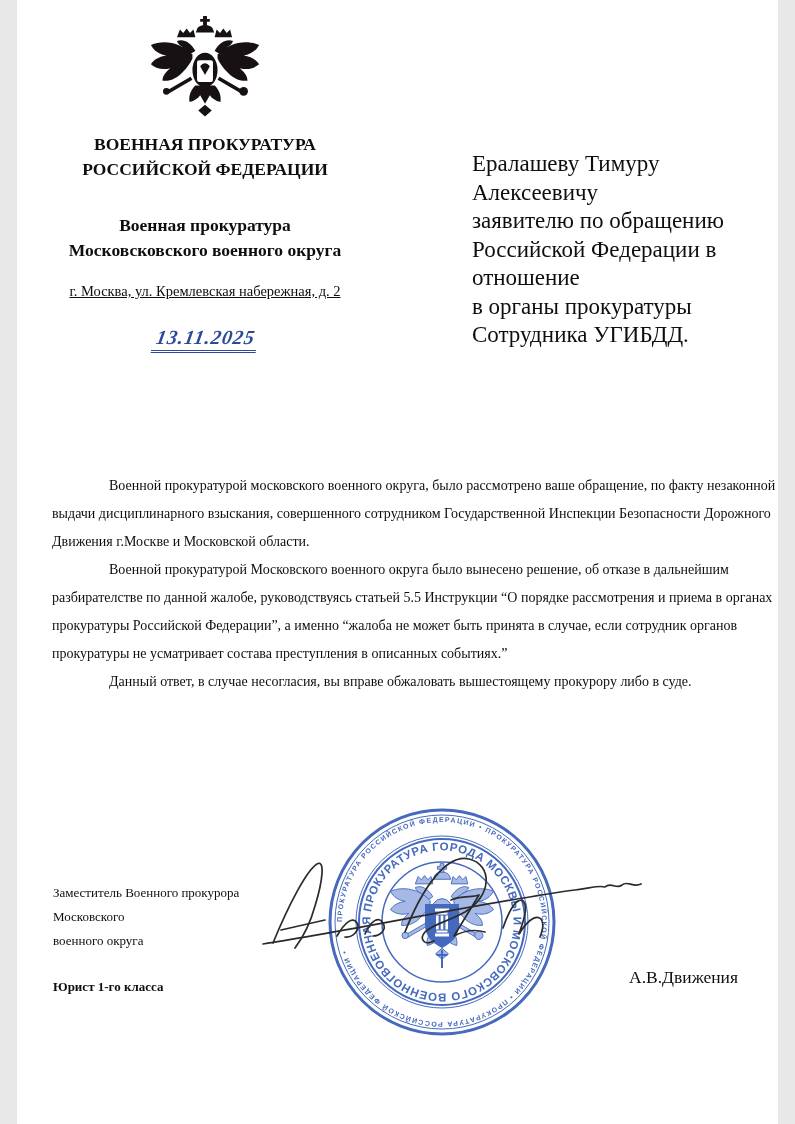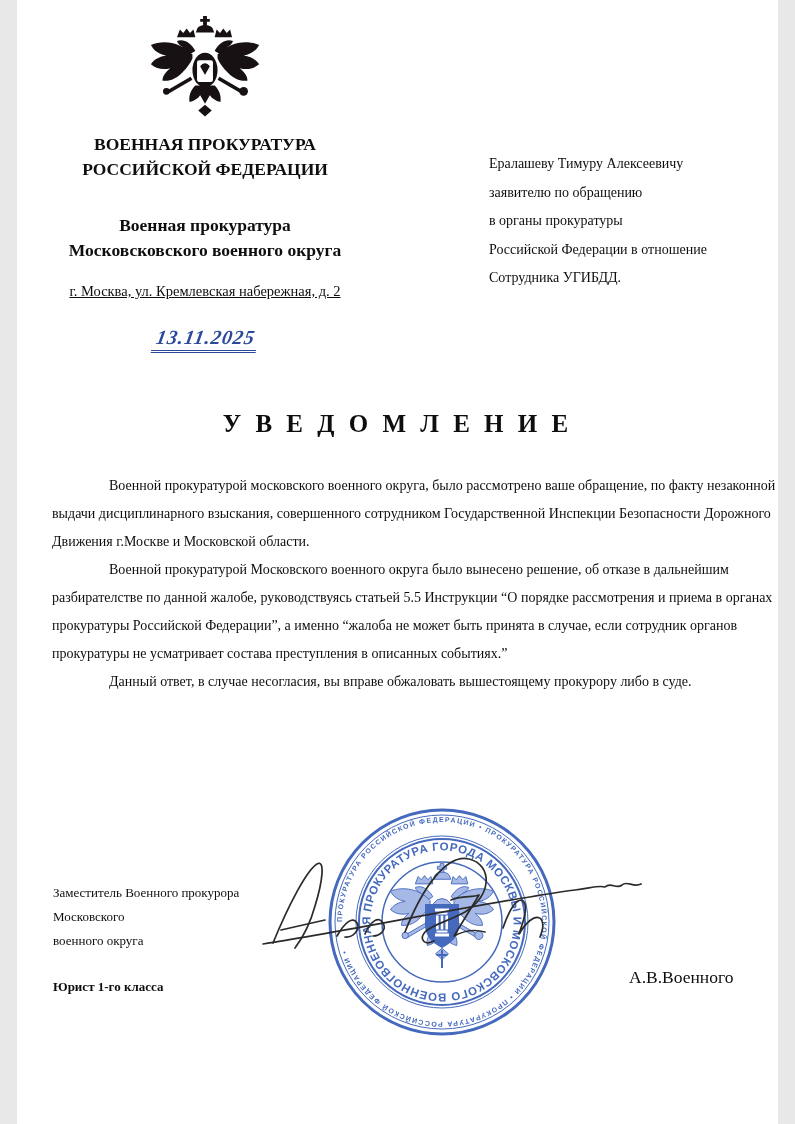--- a/index.html
+++ b/index.html
@@ -11,22 +11,22 @@
   .coat-of-arms{display:block;margin:0 auto 4px auto;width:118px;height:112px;}
   .org{font-weight:bold;font-size:17.5px;line-height:25px;margin-top:2px;}
   .suborg{font-weight:bold;font-size:17.5px;line-height:25px;margin-top:31px;}
   .address{font-size:14.5px;line-height:18px;margin-top:19px;white-space:nowrap;text-decoration:underline;}
   .date-wrap{margin-top:26px;}
   .date{display:inline-block;color:#2b4a9b;font-style:italic;font-weight:bold;
         font-size:20px;letter-spacing:1px;transform:skewX(-10deg);
         border-bottom:3px double #2b4a9b;padding:0 3px 1px 3px;}
 
   
-  .recipient{position:absolute;left:472px;top:150px;width:300px;
-             font-size:14px;line-height:28.5px;}
+  .recipient{position:absolute;left:455px;top:150px;width:300px;
+             font-size:23px;line-height:28.5px;}
 
   
   .title{position:absolute;left:0;top:410px;width:100%;margin:0;text-align:center;
          font-size:25px;font-weight:bold;letter-spacing:4px;}
 
   
   .body{position:absolute;left:35px;top:472px;width:727px;
         font-size:14px;line-height:28px;text-align:left;}
   .body p{margin:0;text-indent:57px;}
 
@@ -86,40 +86,39 @@
     </div>
     <div class="address">г. Москва, ул. Кремлевская набережная, д. 2</div>
     <div class="date-wrap">
       <span class="date">13.11.2025</span>
     </div>
   </div>
 
   <div class="recipient">
     <div>Ералашеву Тимуру Алексеевичу</div>
     <div>заявителю по обращению</div>
+    <div>Российской Федерации в отношение</div>
     <div>в органы прокуратуры</div>
-    <div>Российской Федерации в отношение</div>
     <div>Сотрудника УГИБДД.</div>
   </div>
 
-  <h1 class="title">У В Е Д О М Л Е Н И Е</h1>
 
   <div class="body">
     <p>Военной прокуратурой московского военного округа, было рассмотрено ваше обращение, по факту незаконной выдачи дисциплинарного взыскания, совершенного сотрудником Государственной Инспекции Безопасности Дорожного Движения г.Москве и Московской области.</p>
     <p>Военной прокуратурой Московского военного округа было вынесено решение, об отказе в дальнейшим разбирателстве по данной жалобе, руководствуясь статьей 5.5 Инструкции “О порядке рассмотрения и приема в органах прокуратуры Российской Федерации”, а именно “жалоба не может быть принята в случае, если сотрудник органов прокуратуры не усматривает состава преступления в описанных событиях.”</p>
     <p>Данный ответ, в случае несогласия, вы вправе обжаловать вышестоящему прокурору либо в суде.</p>
   </div>
 
   <div class="sign-left">
     <div>Заместитель Военного прокурора</div>
     <div>Московского</div>
     <div>военного округа</div>
     <div class="rank">Юрист 1-го класса</div>
   </div>
-  <div class="sign-name">А.В.Военного</div>
+  <div class="sign-name">А.В.Движения</div>
 
   <svg class="stamp" viewBox="0 0 234 234">
     <defs>
       <path id="ring-outer-path" d="M17 117 A100 100 0 1 1 217 117 A100 100 0 1 1 17 117" fill="none"></path>
       <path id="ring-inner-path" d="M66.4 167.6 A71.5 71.5 0 1 1 167.6 66.4 A71.5 71.5 0 1 1 66.4 167.6" fill="none"></path>
     </defs>
     <circle cx="117" cy="117" r="112" fill="none" stroke="#4569bd" stroke-width="3"></circle>
     <circle cx="117" cy="117" r="107" fill="none" stroke="#4569bd" stroke-width="1"></circle>
     <circle cx="117" cy="117" r="86" fill="none" stroke="#4569bd" stroke-width="1"></circle>
     <circle cx="117" cy="117" r="83" fill="none" stroke="#4569bd" stroke-width="2"></circle>

